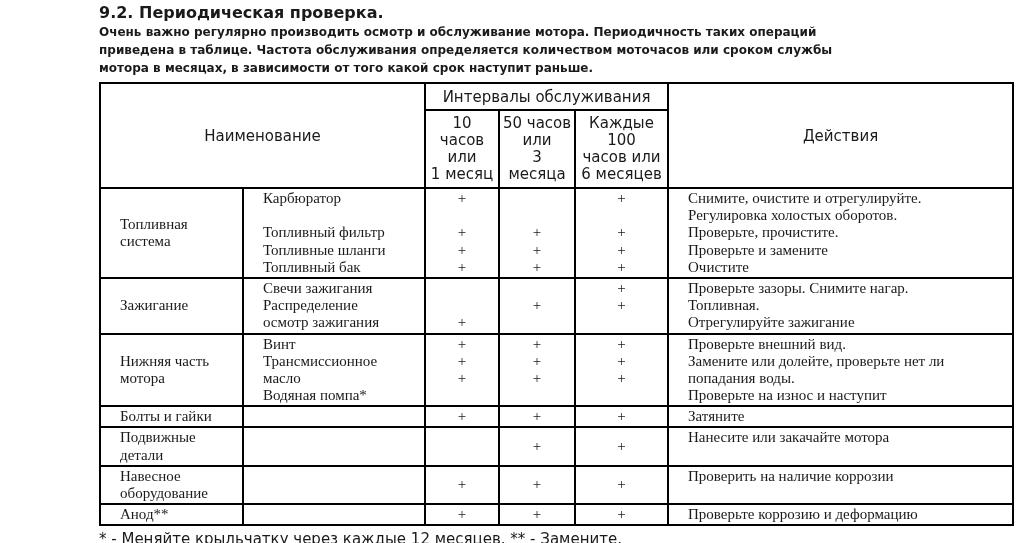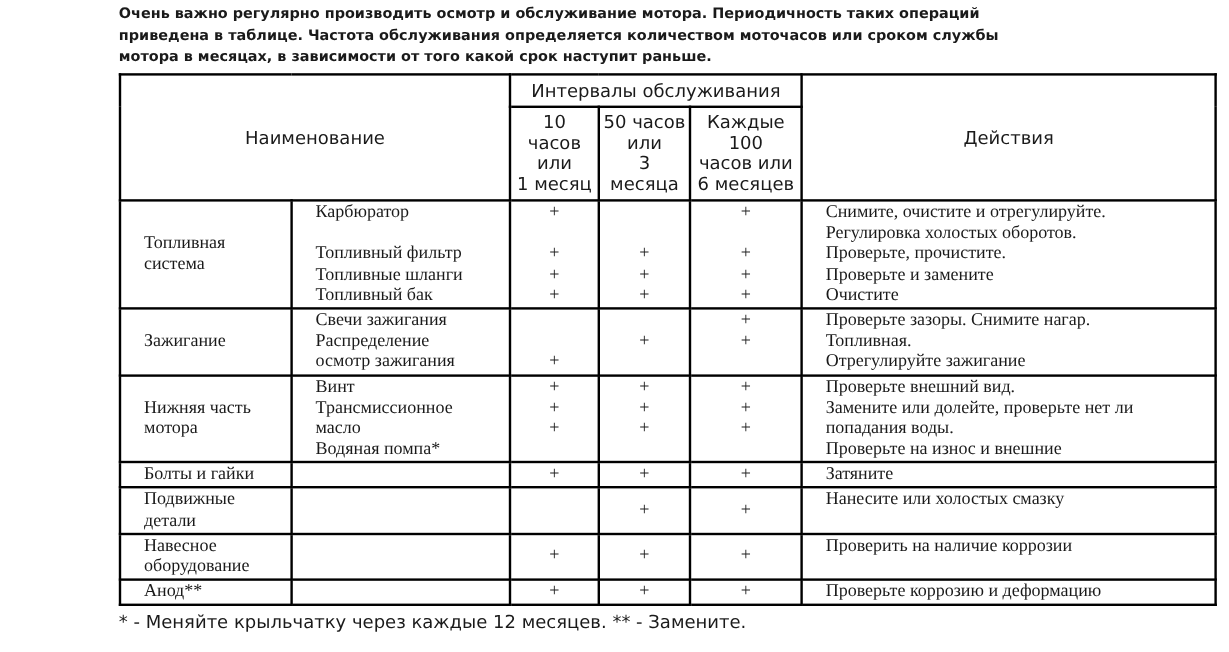--- a/index.html
+++ b/index.html
@@ -63,20 +63,21 @@
   .footnote {
     font-size: 15px;
     margin: 4px 0 0 0;
   }
 </style>
 </head>
 <body>
 
 <div class="page">
 
+  <div class="heading">9.2. Периодическая проверка.</div>
 
   <div class="intro">Очень важно регулярно производить осмотр и обслуживание мотора. Периодичность таких операций
 приведена в таблице. Частота обслуживания определяется количеством моточасов или сроком службы
 мотора в месяцах, в зависимости от того какой срок наступит раньше.</div>
 
   <table class="mtable">
     <colgroup>
       <col style="width:143px">
       <col style="width:182px">
       <col style="width:74px">
@@ -193,21 +194,21 @@
           <td class="cell mark-cell">
             <div class="ln">+</div>
             <div class="ln">+</div>
             <div class="ln">+</div>
             <div class="ln">&nbsp;</div>
           </td>
           <td class="cell actions-cell">
             <div class="ln">Проверьте внешний вид.</div>
             <div class="ln">Замените или долейте, проверьте нет ли</div>
             <div class="ln">попадания воды.</div>
-            <div class="ln">Проверьте на износ и внешние</div>
+            <div class="ln">Проверьте на износ и наступит</div>
           </td>
         </tr>
         <tr>
           <td class="cell group-cell">Болты и гайки</td>
           <td class="cell items-cell"></td>
           <td class="cell mark-cell">
             <div class="ln">+</div>
           </td>
           <td class="cell mark-cell">
             <div class="ln">+</div>
@@ -223,21 +224,21 @@
           <td class="cell group-cell">Подвижные детали</td>
           <td class="cell items-cell"></td>
           <td class="cell mark-cell"></td>
           <td class="cell mark-cell">
             <div class="ln">+</div>
           </td>
           <td class="cell mark-cell">
             <div class="ln">+</div>
           </td>
           <td class="cell actions-cell">
-            <div class="ln">Нанесите или холостых смазку</div>
+            <div class="ln">Нанесите или закачайте мотора</div>
           </td>
         </tr>
         <tr>
           <td class="cell group-cell">Навесное оборудование</td>
           <td class="cell items-cell"></td>
           <td class="cell mark-cell">
             <div class="ln">+</div>
           </td>
           <td class="cell mark-cell">
             <div class="ln">+</div>

